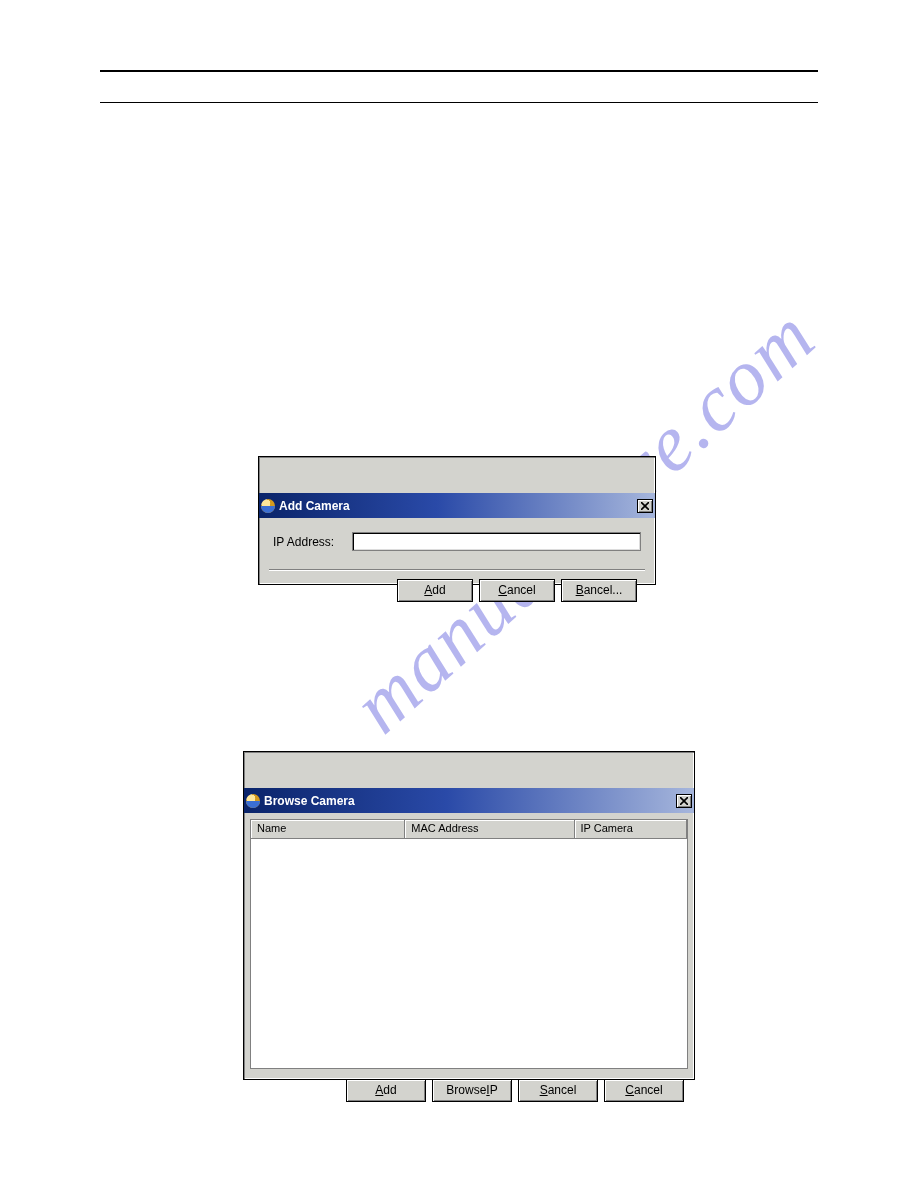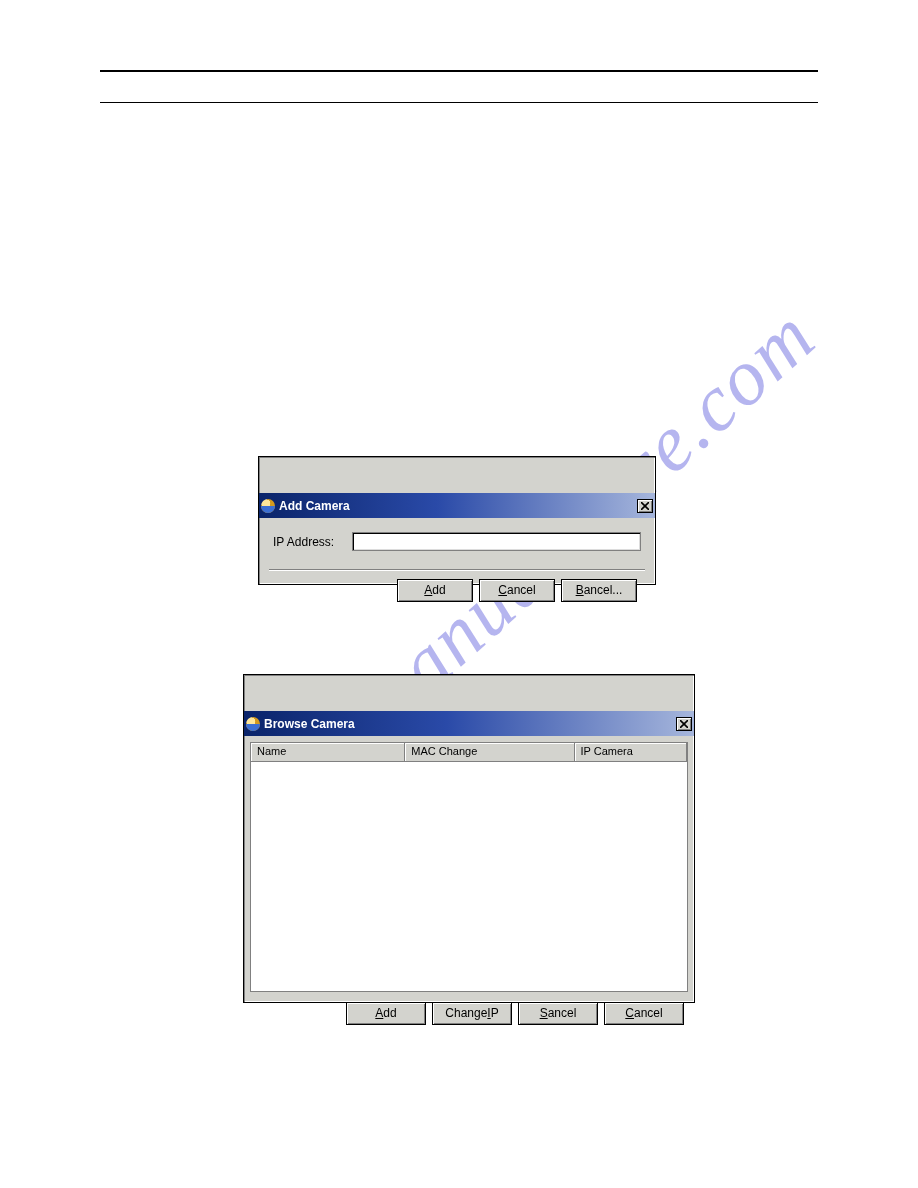--- a/index.html
+++ b/index.html
@@ -27,21 +27,21 @@
     margin-top: 30px;
   }
   .dialog-wrap-1 {
     position: absolute;
     left: 258px;
     top: 456px;
   }
   .dialog-wrap-2 {
     position: absolute;
     left: 243px;
-    top: 674px;
+    top: 751px;
   }
   .dialog {
     border: 1px solid #000;
     background: #d3d3ce;
     box-shadow: 1px 1px 0 #808080 inset, -1px -1px 0 #fff inset;
     position: relative;
   }
   .dialog.d1 { width: 398px; height: 129px; }
   .dialog.d2 { width: 452px; height: 329px; }
 
@@ -240,36 +240,36 @@
             <line x1="8" y1="0" x2="0" y2="8"></line>
         </svg>
       </span>
     </div>
     <div class="listview">
       <div class="lv-header">
         <div class="lv-col" style="width:155px">
           <span></span><span class="u">N</span><span>ame</span>
         </div>
         <div class="lv-col" style="width:170px">
-          <span></span><span class="u">M</span><span>AC Change</span>
+          <span></span><span class="u">M</span><span>AC Address</span>
         </div>
         <div class="lv-col" style="width:113px">
           <span></span><span class="u">I</span><span>P Camera</span>
         </div>
       </div>
       <div class="lv-body"></div>
     </div>
     <div class="btn-row" style="padding-right:10px; padding-top:4px; padding-bottom:10px;">
       <span class="btn" style="min-width:80px">
         <span></span>
           <span class="u">A</span>
           <span>dd</span>
       </span>
       <span class="btn" style="min-width:80px">
-        <span>Change </span>
+        <span>Browse </span>
           <span class="u">I</span>
           <span>P</span>
       </span>
       <span class="btn" style="min-width:80px">
         <span></span>
           <span class="u">S</span>
           <span>ancel</span>
       </span>
       <span class="btn" style="min-width:80px">
         <span></span>

